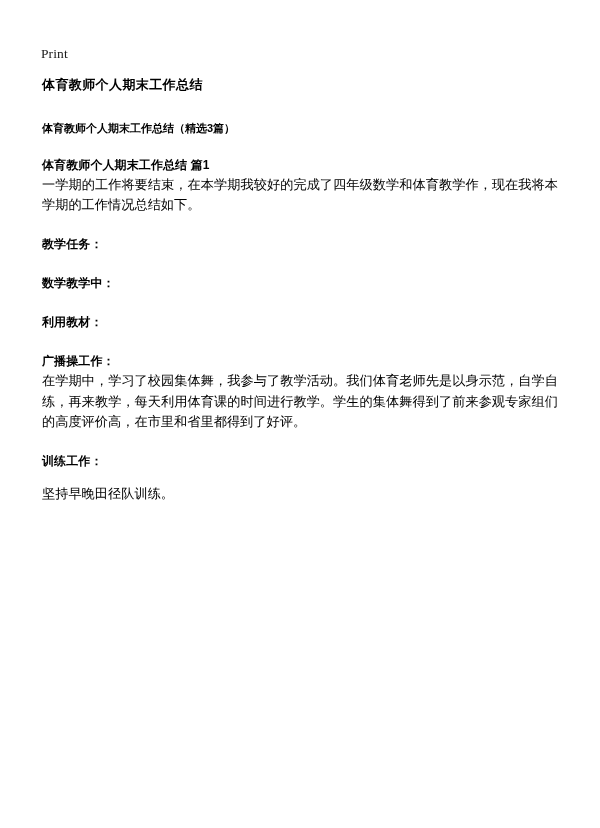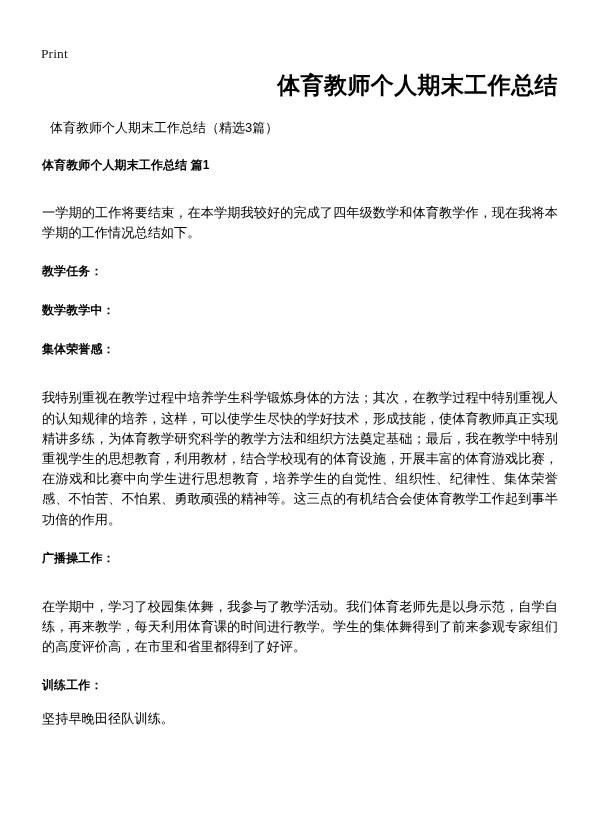--- a/index.html
+++ b/index.html
@@ -35,51 +35,50 @@
   }
   .content {
     position: absolute;
     left: 42px;
     top: 72px;
     width: 516px;
   }
   .doc-title {
     margin: 0;
     padding: 0;
-    font-size: 23px;
+    font-size: 13px;
     line-height: 26px;
     font-weight: bold;
-    text-align: right;
+    text-align: left;
     letter-spacing: 0.4px;
   }
   .subtitle {
-    margin: 20px 0 0 8px;
-    font-size: 13px;
+    margin: 20px 0 0 0;
+    font-size: 11px;
     line-height: 20px;
-    font-weight: normal;
+    font-weight: bold;
   }
   .sec-heading {
     margin: 17px 0 0 0;
     font-size: 12px;
     line-height: 20px;
     font-weight: bold;
     letter-spacing: 0.1px;
   }
   .body-para {
-    margin: 28px 0 0 0;
+    margin: 0 0 0 0;
     font-size: 13.2px;
     line-height: 20.2px;
     font-weight: normal;
     text-align: justify;
     text-justify: inter-ideograph;
     letter-spacing: 0.02px;
   }
   .heading-gap {
     margin-top: 19px;
-    font-family: Liberation Mono, monospace;
   }
   .tight-para {
     margin-top: 13px;
   }
 </style>
 </head>
 <body>
 
 <div class="page">
 
@@ -92,22 +91,21 @@
     <p class="subtitle">体育教师个人期末工作总结（精选3篇）</p>
 
     <p class="sec-heading">体育教师个人期末工作总结 篇1</p>
 
     <p class="body-para">一学期的工作将要结束，在本学期我较好的完成了四年级数学和体育教学作，现在我将本学期的工作情况总结如下。</p>
 
     <p class="sec-heading heading-gap">教学任务：</p>
 
     <p class="sec-heading heading-gap">数学教学中：</p>
 
-    <p class="sec-heading heading-gap">集体荣誉感：</p>
-    <p class="body-para">我特别重视在教学过程中培养学生科学锻炼身体的方法；其次，在教学过程中特别重视人的认知规律的培养，这样，可以使学生尽快的学好技术，形成技能，使体育教师真正实现精讲多练，为体育教学研究科学的教学方法和组织方法奠定基础；最后，我在教学中特别重视学生的思想教育，利用教材，结合学校现有的体育设施，开展丰富的体育游戏比赛，在游戏和比赛中向学生进行思想教育，培养学生的自觉性、组织性、纪律性、集体荣誉感、不怕苦、不怕累、勇敢顽强的精神等。这三点的有机结合会使体育教学工作起到事半功倍的作用。</p>
+    <p class="sec-heading heading-gap">利用教材：</p>
 
     <p class="sec-heading heading-gap">广播操工作：</p>
     <p class="body-para">在学期中，学习了校园集体舞，我参与了教学活动。我们体育老师先是以身示范，自学自练，再来教学，每天利用体育课的时间进行教学。学生的集体舞得到了前来参观专家组们的高度评价高，在市里和省里都得到了好评。</p>
 
     <p class="sec-heading heading-gap">训练工作：</p>
     <p class="body-para tight-para">坚持早晚田径队训练。</p>
 
   </div>
 </div>
 

